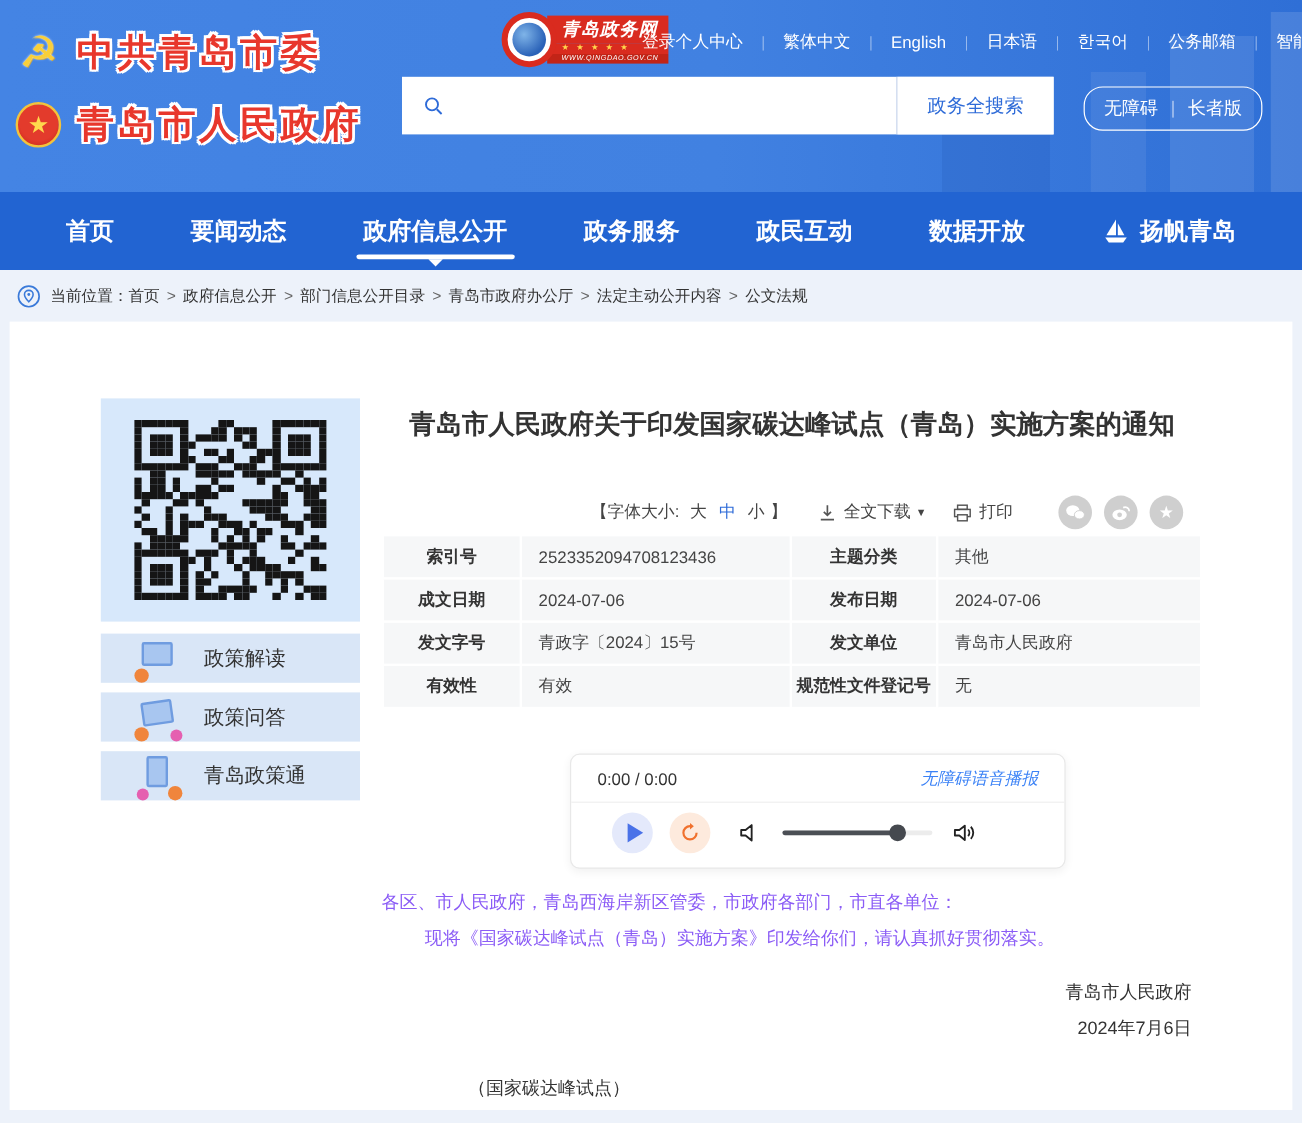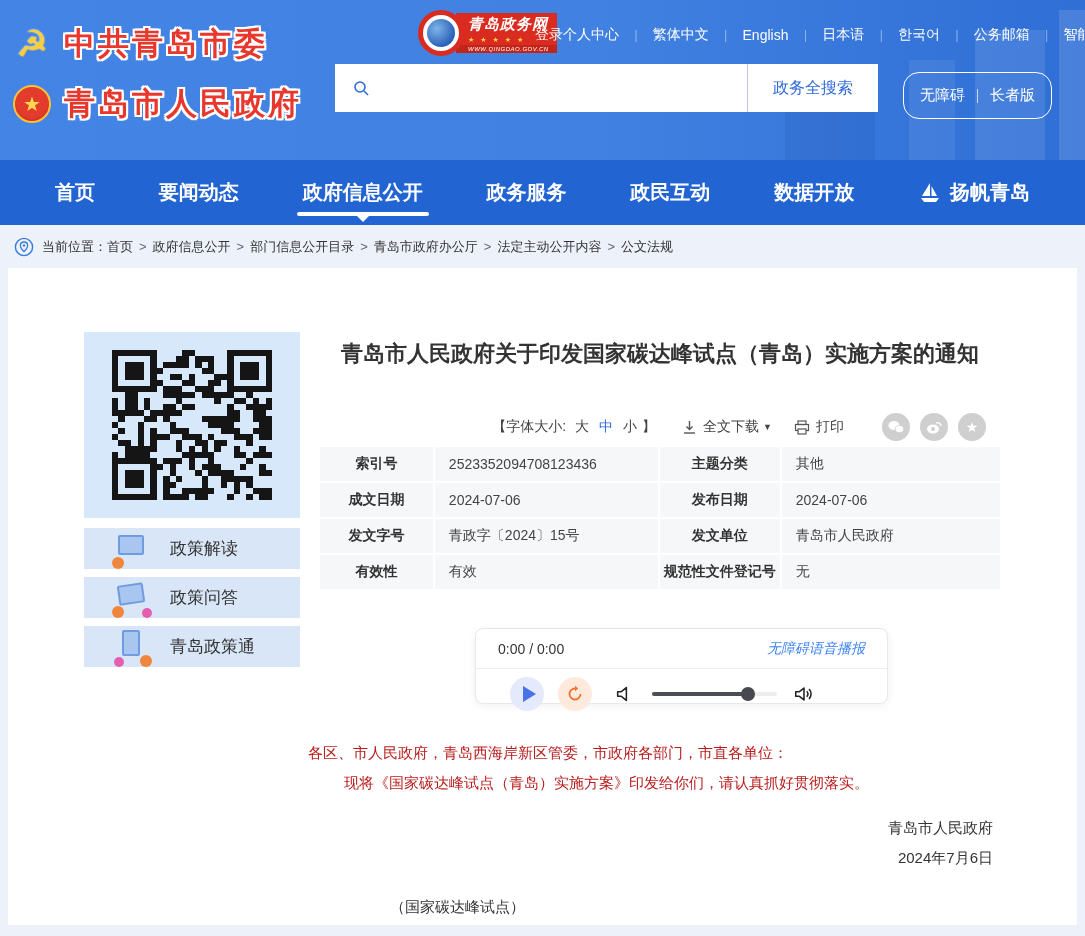--- a/index.html
+++ b/index.html
@@ -36,21 +36,21 @@
   .topbar-links{position:absolute;left:535px;top:26px;display:flex;align-items:center;color:#fff;font-size:14px;}
   .topbar-links .tlink{cursor:pointer;white-space:nowrap;}
   .topbar-links .tsep{margin:0 11px;color:rgba(255,255,255,.55);font-size:12px;}
 
   .search-wrap{position:absolute;left:335px;top:64px;width:543px;height:48px;background:#fff;display:flex;align-items:stretch;}
   .search-left{flex:1;display:flex;align-items:center;padding-left:18px;border-right:1px solid #b9cbe8;}
   .search-left input{border:none;outline:none;flex:1;font-size:14px;color:#333;margin-left:10px;font-family:inherit;}
   .search-left input::placeholder{color:#9aa6b8;}
   .search-btn{width:130px;display:flex;align-items:center;justify-content:center;color:#2e6bd8;font-size:16px;cursor:pointer;background:#fff;}
 
-  .pill-group{position:absolute;left:903px;top:72px;height:47px;border:1px solid #fff;border-radius:16px;
+  .pill-group{position:absolute;left:903px;top:72px;height:37px;border:1px solid #fff;border-radius:16px;
     display:flex;align-items:center;color:#fff;font-size:15px;padding:0 16px;justify-content:center;}
   .pill-group .pitem{cursor:pointer;white-space:nowrap;}
   .pill-group .psep{width:1px;height:14px;background:rgba(255,255,255,.7);margin:0 12px;}
 
   
   .main-nav{position:absolute;left:0;top:160px;width:1085px;height:65px;background:#2264d2;
     display:flex;align-items:center;justify-content:space-between;padding:0 55px;}
   .nav-item{color:#fff;font-size:20px;font-weight:bold;height:65px;display:flex;align-items:center;cursor:pointer;position:relative;white-space:nowrap;}
   .nav-item.active::after{content:"";position:absolute;left:-6px;right:-6px;bottom:9px;height:4px;background:#fff;border-radius:2px;}
   .nav-item.active::before{content:"";position:absolute;left:50%;bottom:3px;margin-left:-6px;border-left:6px solid transparent;
@@ -96,38 +96,38 @@
     justify-content:center;margin-left:10px;cursor:pointer;color:#fff;font-size:14px;}
 
   .meta-table{position:absolute;left:310px;top:177px;width:684px;border-collapse:collapse;font-size:14px;color:#333;
     border:1px solid #ededed;}
   .meta-table td{background:#f6f7f8;border:2px solid #fff;height:36px;padding:0 14px;}
   .meta-table td.lbl{font-weight:bold;text-align:center;width:117px;white-space:nowrap;padding:0 4px;}
   .meta-table td.lbl2{width:113px;}
   .meta-table td.val{width:227px;color:#444;}
 
   
-  .audio-card{position:absolute;left:467px;top:360px;width:413px;height:76px;background:#fff;border:1px solid #e8e8e8;
+  .audio-card{position:absolute;left:467px;top:360px;width:413px;height:96px;background:#fff;border:1px solid #e8e8e8;
     border-radius:8px;box-shadow:0 2px 8px rgba(0,0,0,.06);}
   .audio-top{height:40px;display:flex;align-items:center;justify-content:space-between;padding:0 22px;
     border-bottom:1px solid #efefef;}
   .audio-time{font-size:14px;color:#333;}
   .audio-label{font-size:14px;color:#3b82f6;font-style:italic;}
   .audio-bottom{height:50px;display:flex;align-items:center;padding:0 20px;}
   .play-btn{width:34px;height:34px;border-radius:50%;background:#e4e9fb;display:flex;align-items:center;justify-content:center;cursor:pointer;margin-left:14px;}
   .play-tri{width:0;height:0;border-left:13px solid #4a72e8;border-top:8px solid transparent;border-bottom:8px solid transparent;margin-left:4px;}
   .loop-btn{width:34px;height:34px;border-radius:50%;background:#fdeadd;display:flex;align-items:center;justify-content:center;cursor:pointer;margin-left:14px;}
   .spk{margin-left:22px;display:flex;cursor:pointer;}
   .vol-track{position:relative;width:125px;height:4px;border-radius:2px;background:#ececec;margin-left:16px;cursor:pointer;}
   .vol-fill{position:absolute;left:0;top:0;height:4px;width:77%;background:#4b4f55;border-radius:2px;}
   .vol-thumb{position:absolute;left:77%;top:50%;width:14px;height:14px;border-radius:50%;background:#45494f;transform:translate(-50%,-50%);}
   .spk2{margin-left:16px;display:flex;cursor:pointer;}
 
   
-  .doc-body{position:absolute;left:300px;top:470px;width:684px;font-size:15px;color:#b91c1c;line-height:30px;}
+  .doc-body{position:absolute;left:310px;top:470px;width:684px;font-size:15px;color:#8b5cf6;line-height:30px;}
   .doc-body .p2{text-indent:2.4em;}
   .sign-block{position:absolute;left:310px;top:545px;width:675px;text-align:right;font-size:15px;color:#333;line-height:30px;}
   .footer-note{position:absolute;left:382px;top:630px;font-size:15px;color:#333;}
 
   svg{display:block;}
 </style>
 </head>
 <body>
 
 <div class="page">

